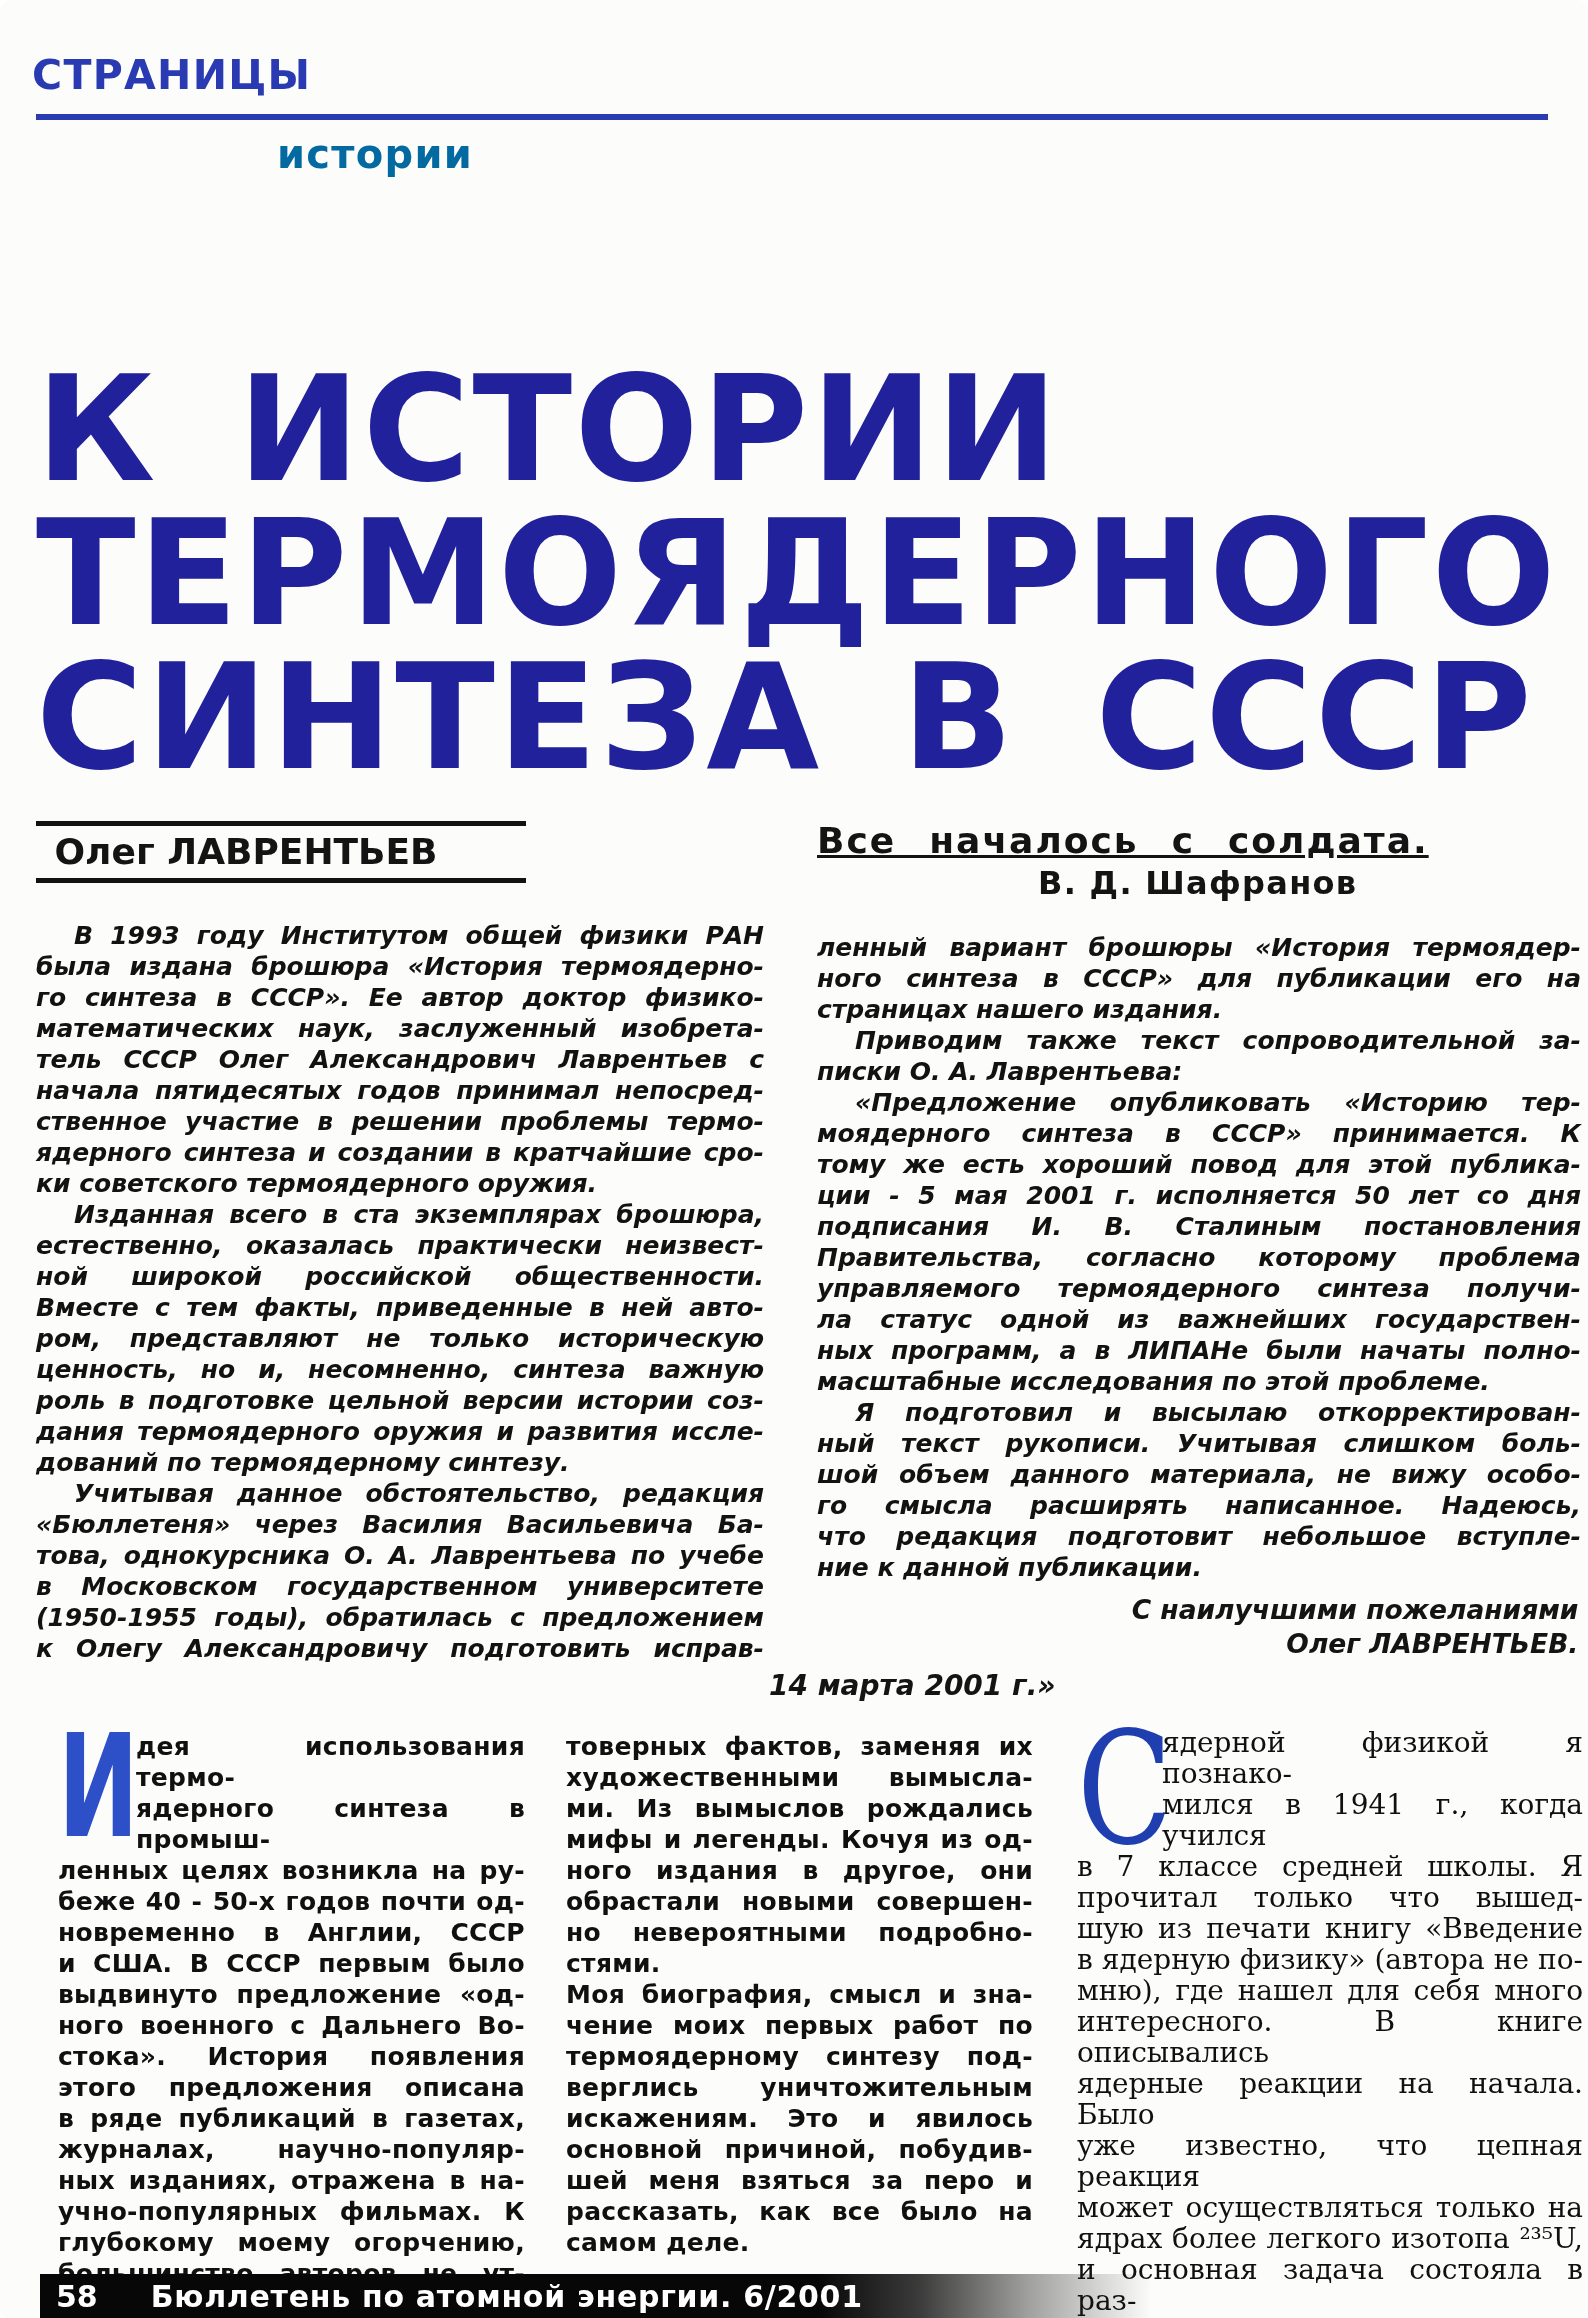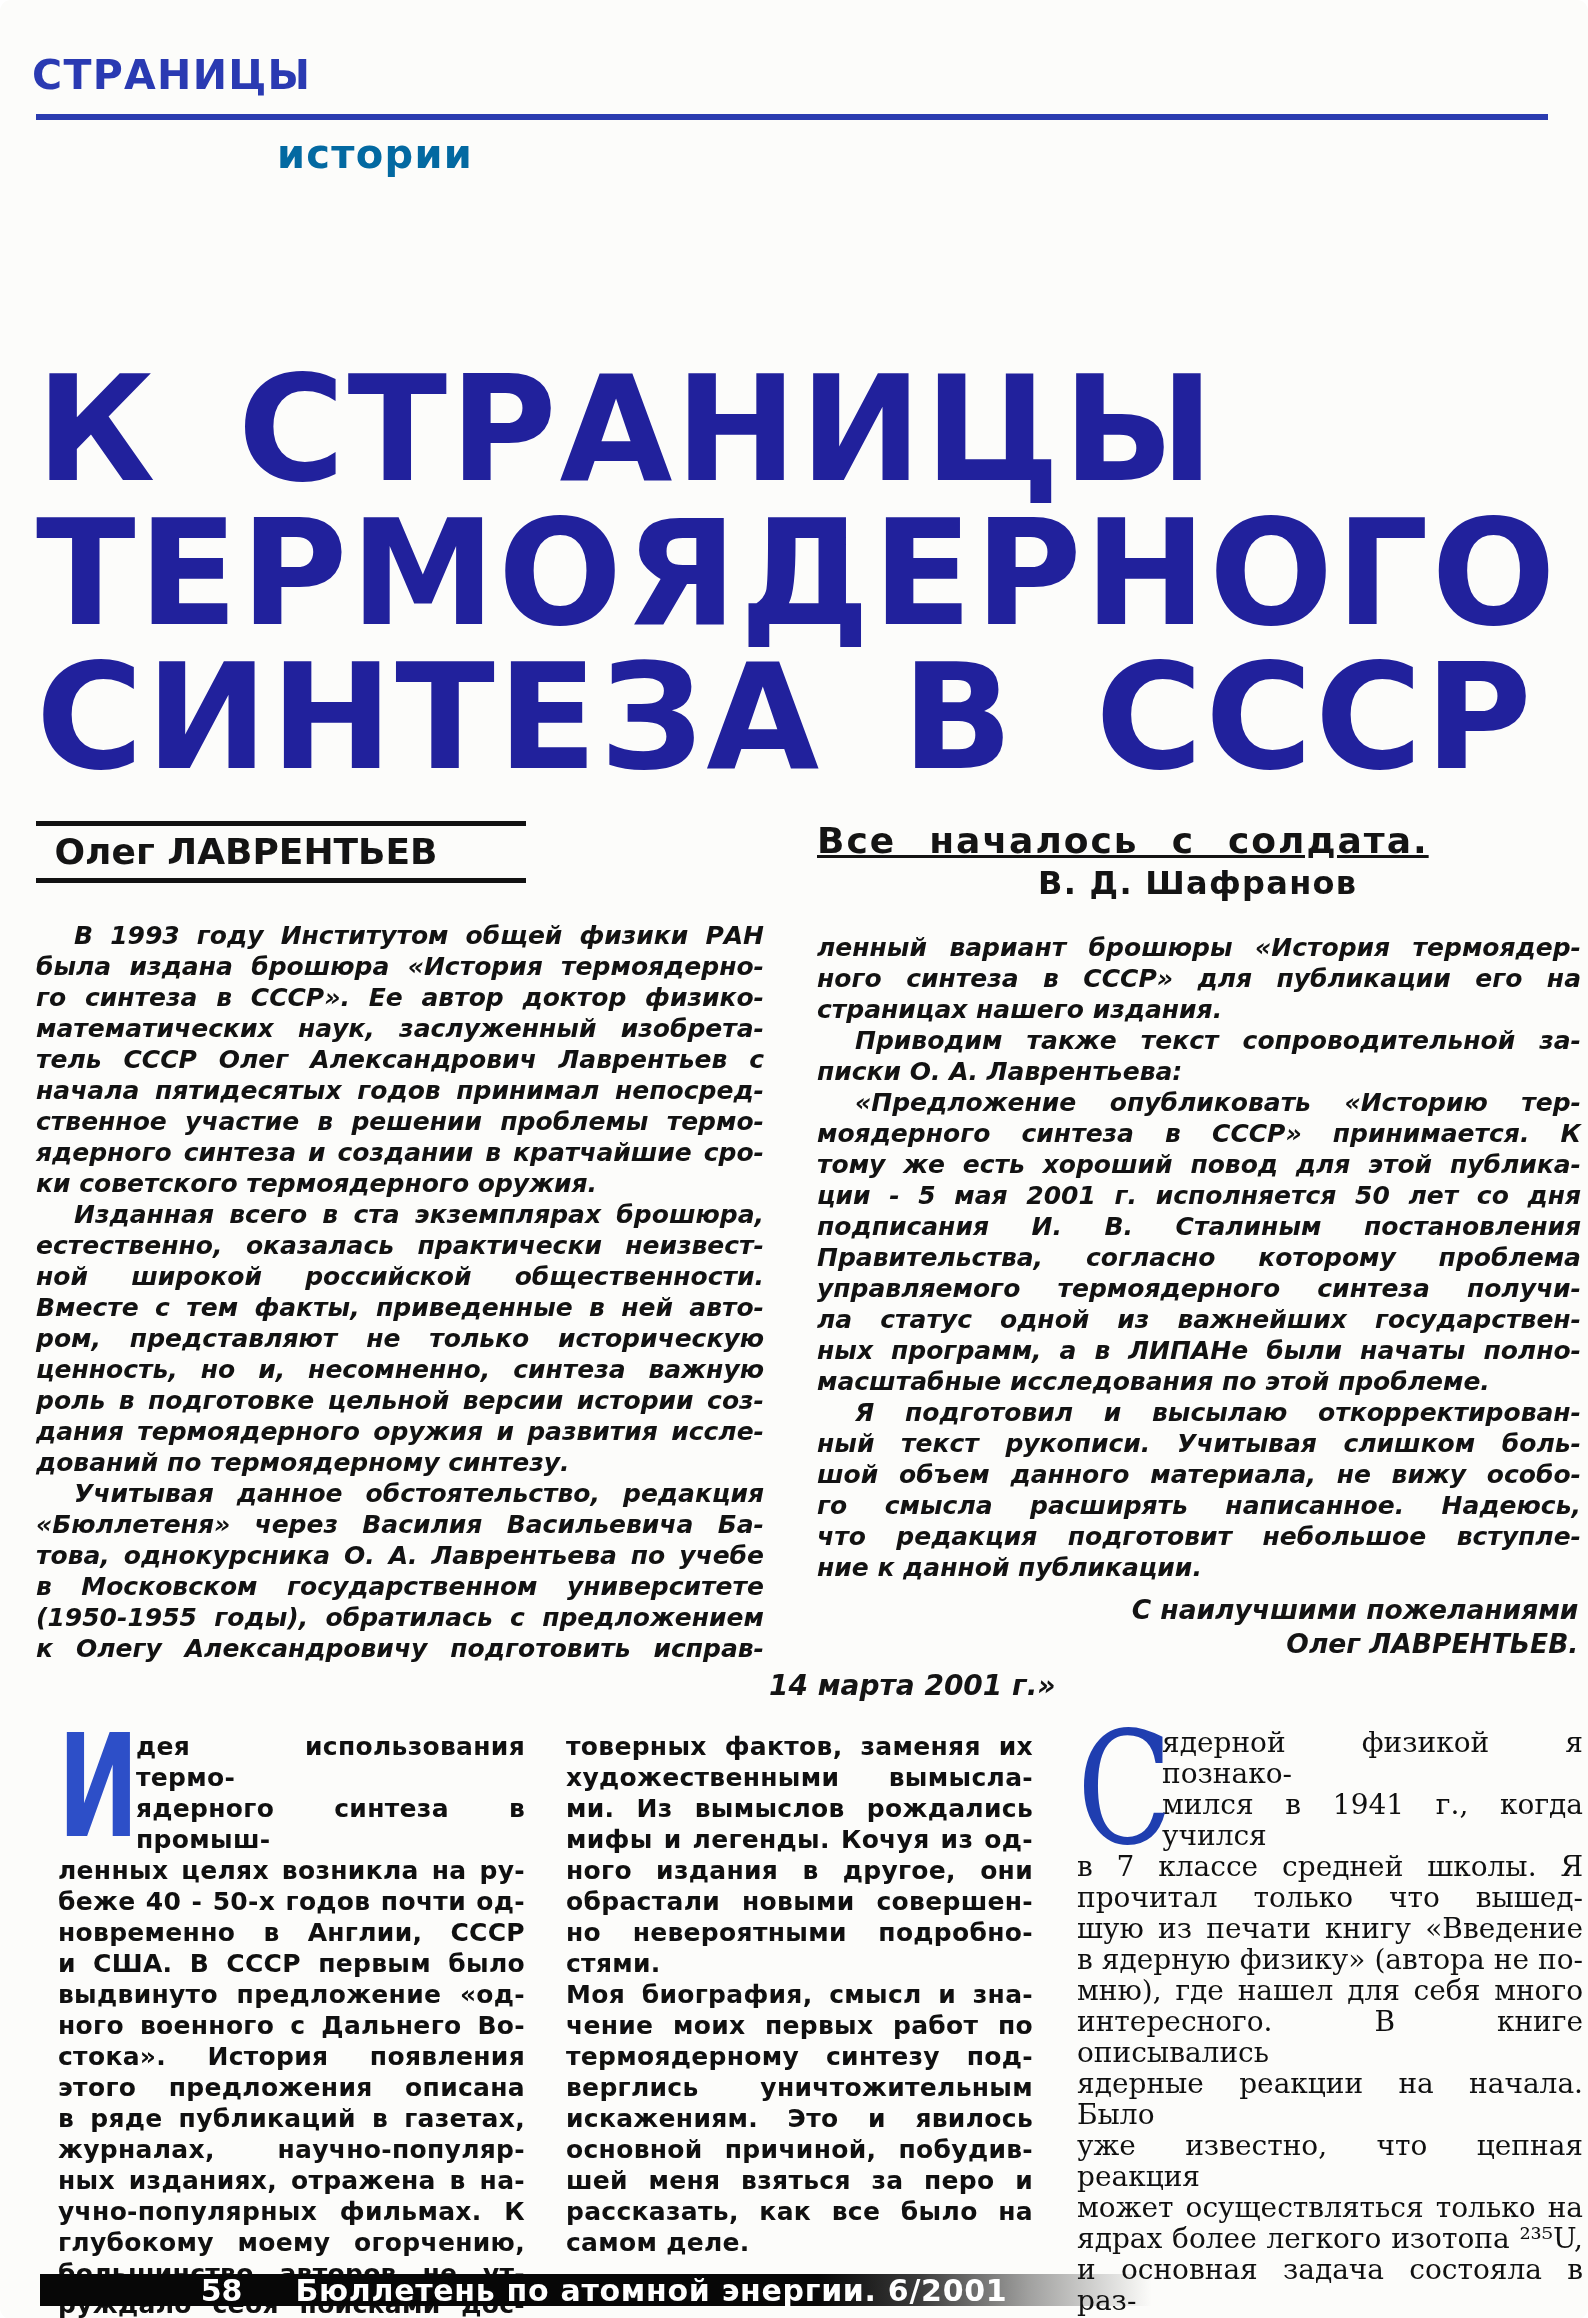--- a/index.html
+++ b/index.html
@@ -57,40 +57,40 @@
   #bottom-col3 .line{
     font:400 28px/31px "DejaVu Serif",serif;color:#101010;}
 
   .dropcap{float:left;transform-origin:left top;}
   #dropcap-i{width:78px;height:95px;font:700 142px/112px "DejaVu Sans",sans-serif;
              color:#2d4fc8;transform:scaleX(0.68);}
   #dropcap-s{width:85px;height:106px;font:400 156px/124px "DejaVu Serif",serif;
              color:#1f3eb0;transform:scaleX(0.80);}
 
   
-  #footer-bar{position:absolute;left:40px;top:2274px;width:1112px;height:32px;
+  #footer-bar{position:absolute;left:40px;top:2274px;width:1112px;height:45px;
     background:linear-gradient(90deg,#070707 0%,#070707 70%,rgba(10,10,10,0.8) 79%,
                rgba(25,25,25,0.4) 89%,rgba(0,0,0,0) 100%);
-    display:flex;align-items:center;justify-content:center;}
+    display:flex;align-items:center;}
   #footer-page-number{font:700 30px/45px "DejaVu Sans",sans-serif;color:#ffffff;
                       margin-left:16px;}
   #footer-journal{font:700 30px/45px "DejaVu Sans",sans-serif;color:#ffffff;
                   margin-left:53px;letter-spacing:0.7px;}
 </style>
 </head>
 <body>
 
 <div id="page">
 
   <div id="kicker-word1">СТРАНИЦЫ</div>
   <div id="kicker-rule"></div>
   <div id="kicker-word2">истории</div>
 
   <div id="headline">
-    <div class="hline">К СТРАНИЦЫ</div>
+    <div class="hline">К ИСТОРИИ</div>
     <div class="hline">ТЕРМОЯДЕРНОГО</div>
     <div class="hline">СИНТЕЗА В СССР</div>
   </div>
 
   <div id="intro-left">
     <div class="author-rule"></div>
     <div id="author-name">Олег ЛАВРЕНТЬЕВ</div>
     <div class="author-rule" id="author-rule2"></div>
     <div class="paras">
         <div class="para">

